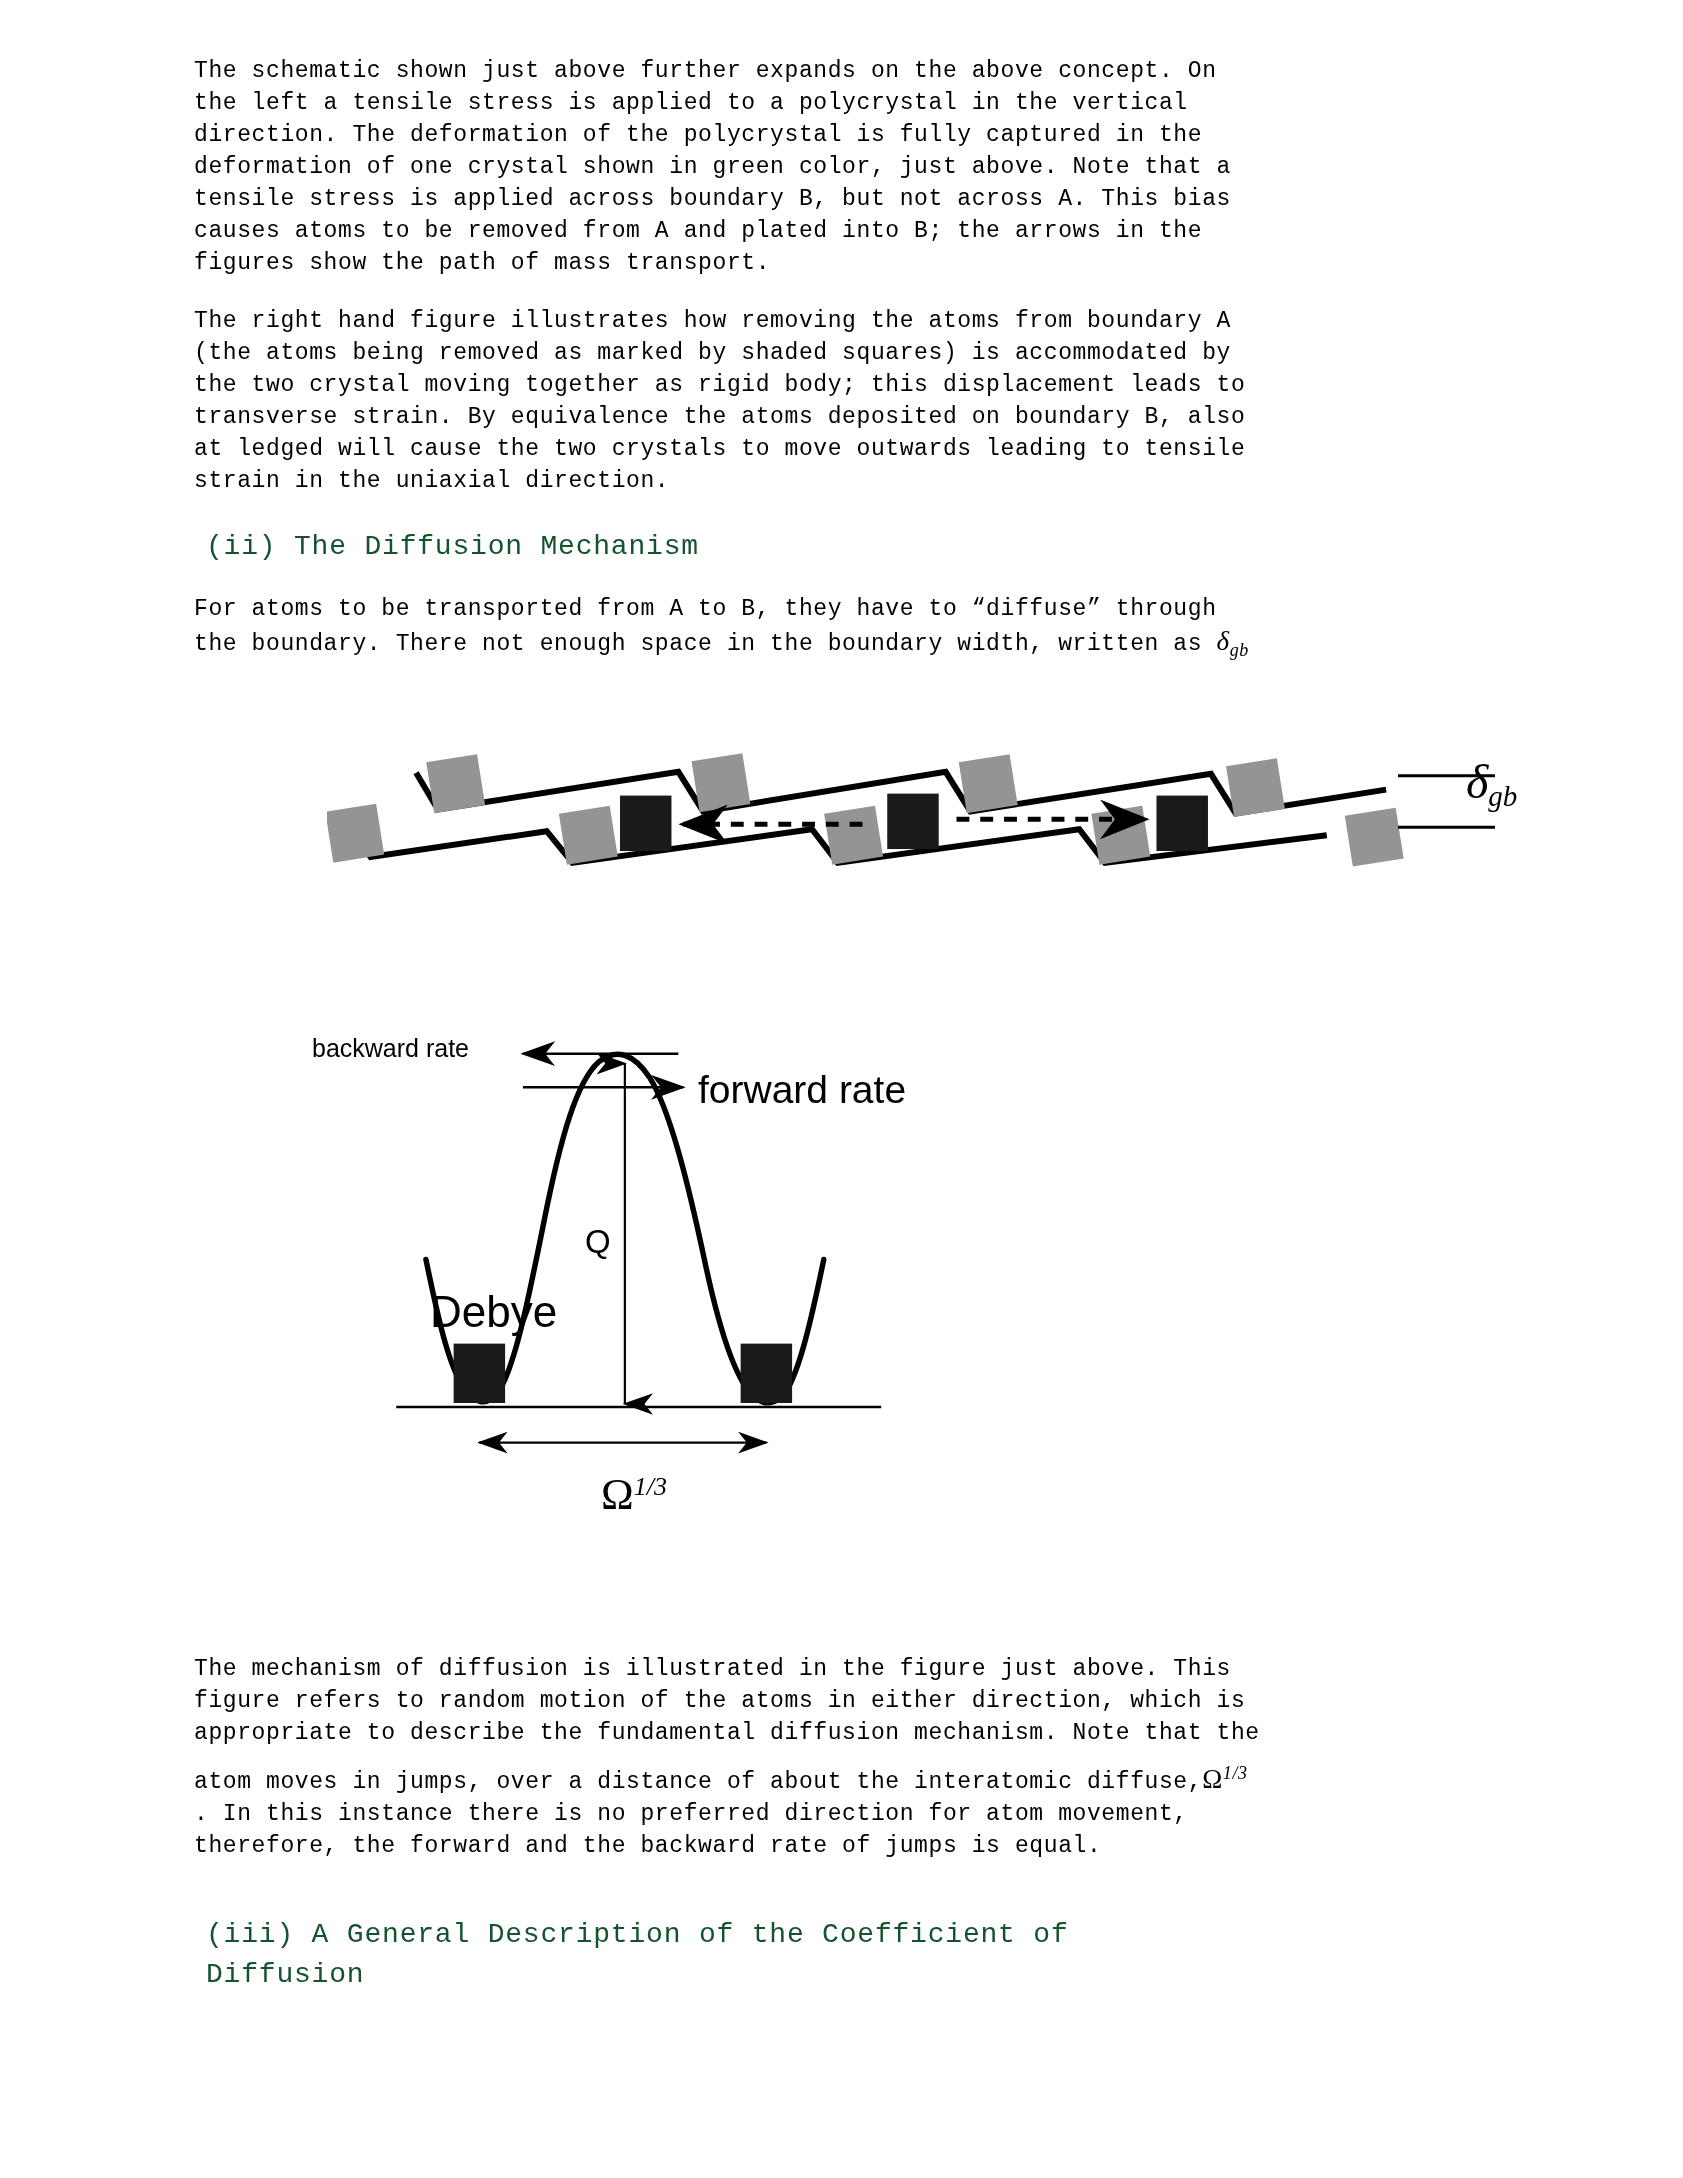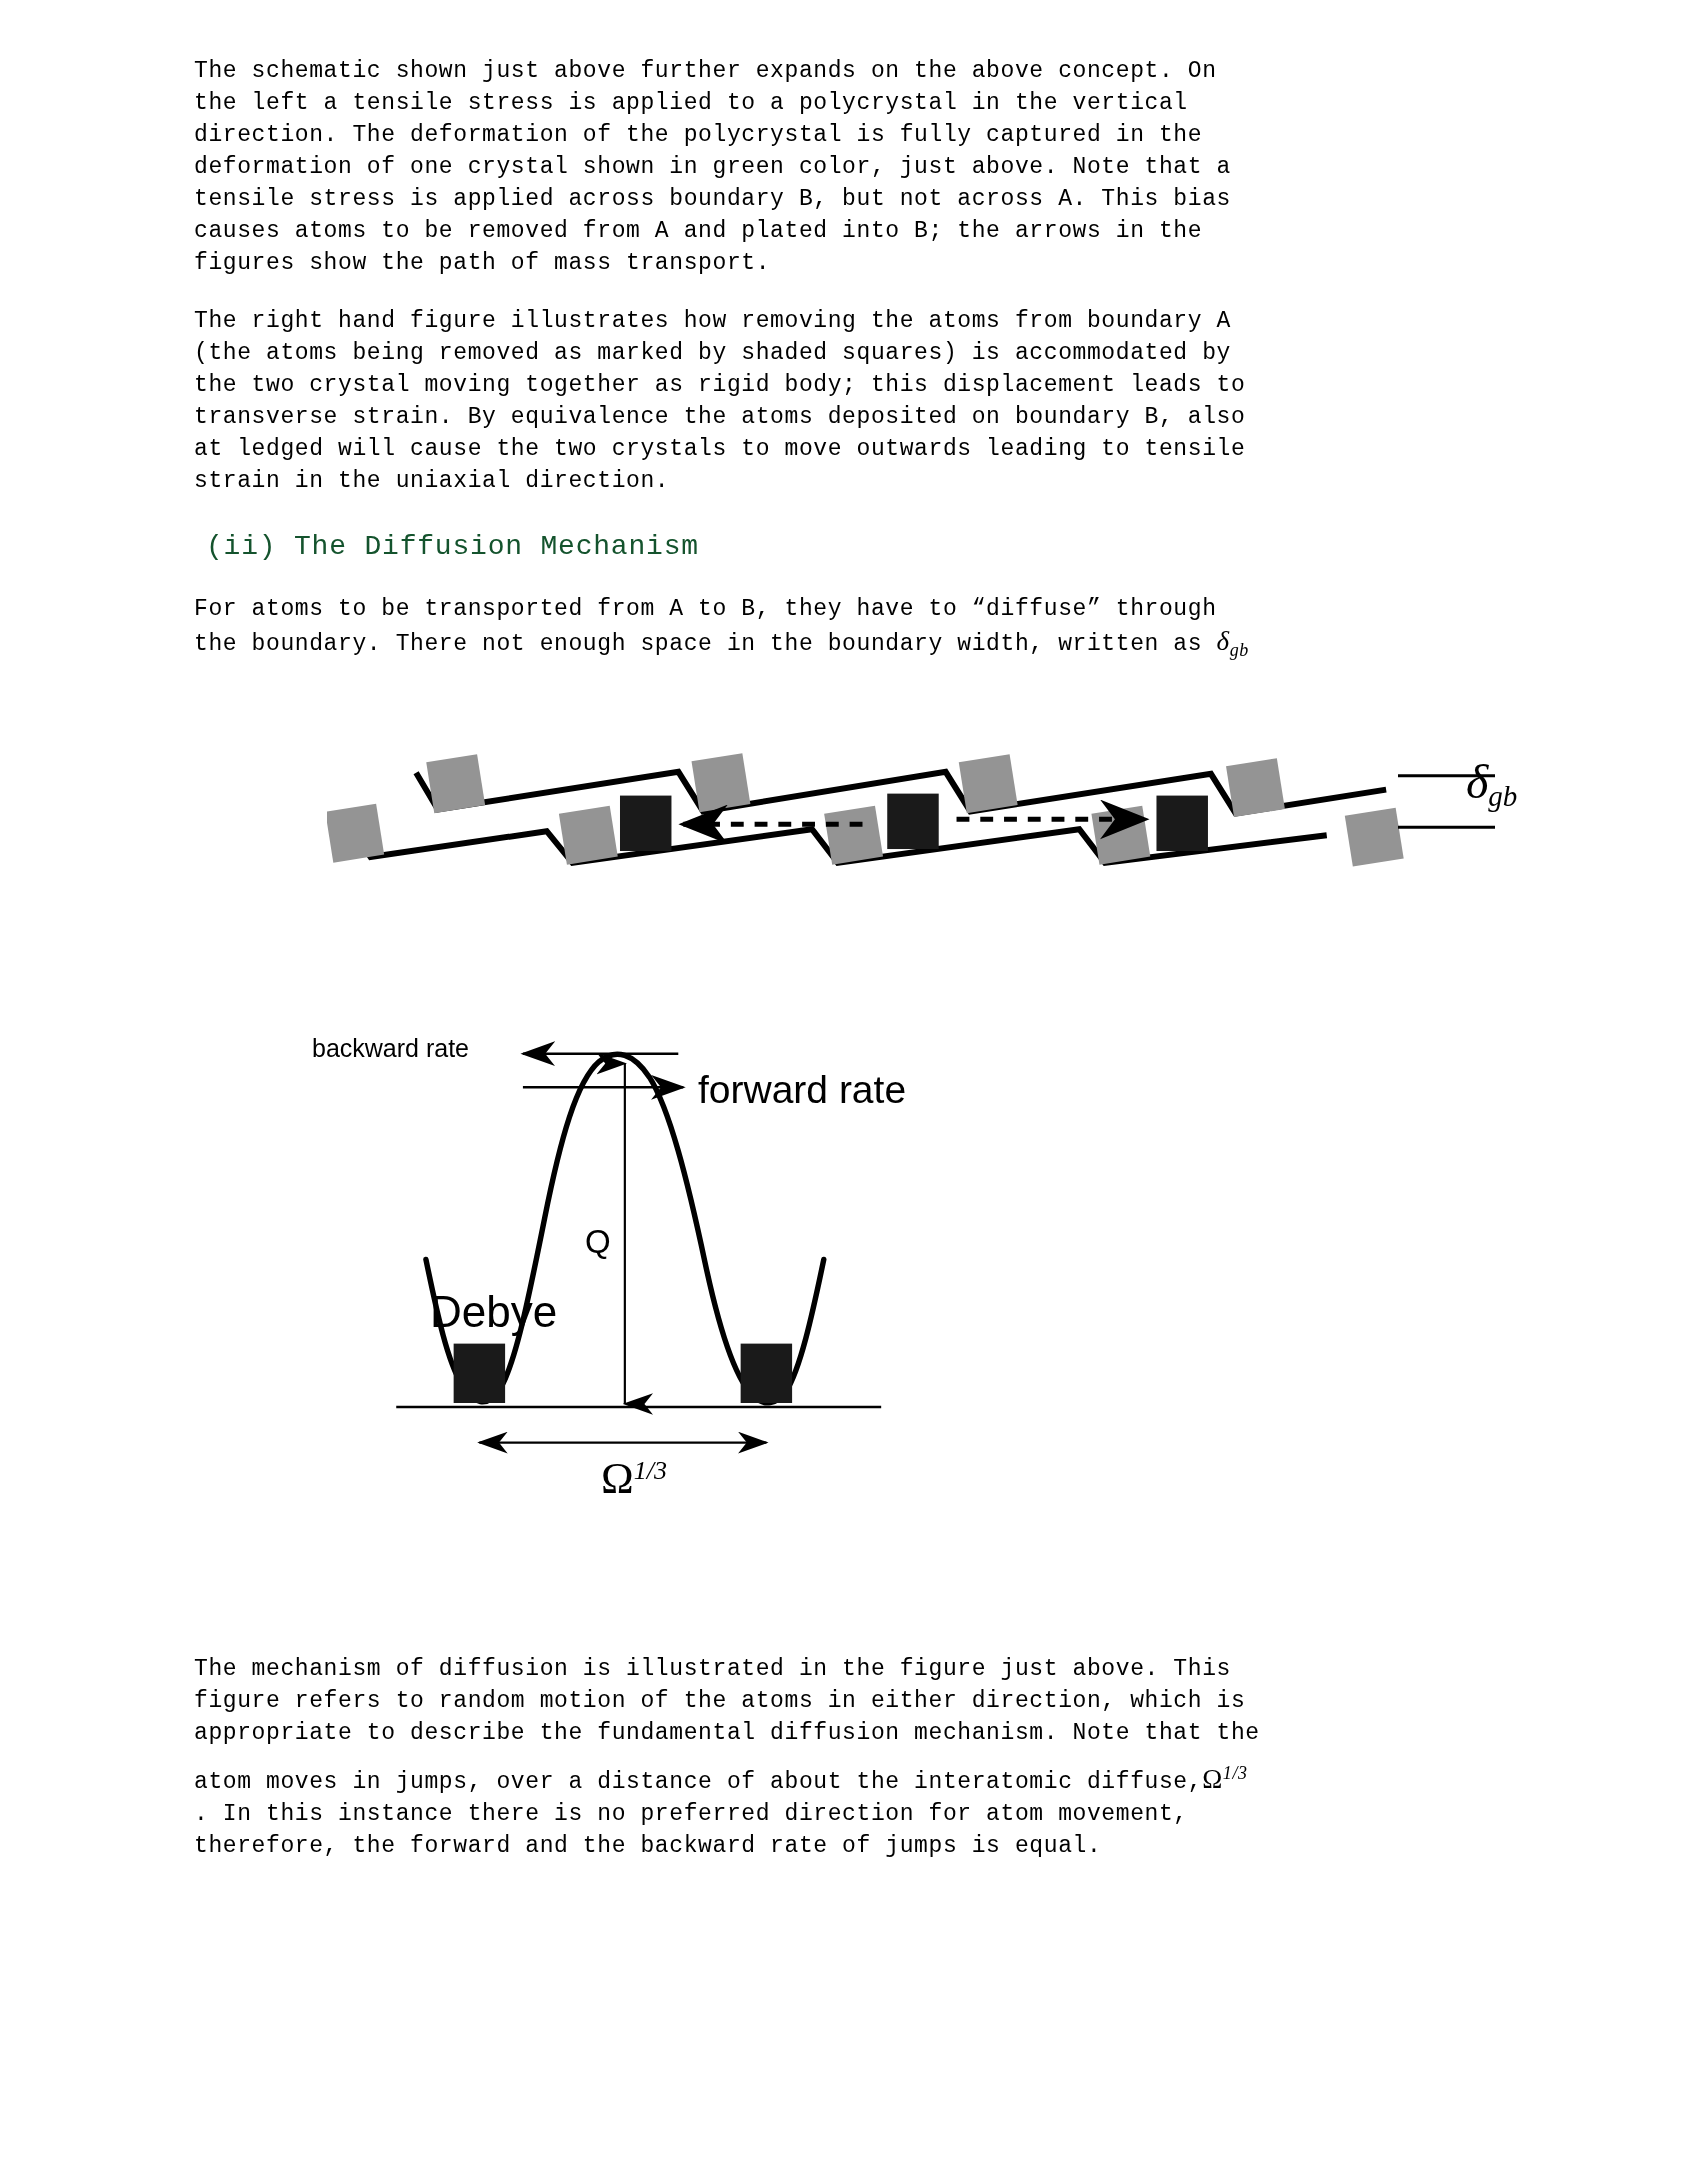--- a/index.html
+++ b/index.html
@@ -238,33 +238,35 @@
 
       <g stroke="#000" stroke-width="2.2" fill="none" marker-start="url(#thinArrowL)" marker-end="url(#thinArrowR)">
         <line x1="84" y1="427" x2="374" y2="427"></line>
       </g>
     </svg>
 
     <div class="lbl-sans" style="position:absolute; left:-84px; top:14px; font-size:25px; white-space:nowrap;">backward rate</div>
     <div class="lbl-sans" style="position:absolute; left:302px; top:48px; font-size:39px; white-space:nowrap;">forward rate</div>
     <div class="lbl-sans" style="position:absolute; left:189px; top:203px; font-size:33px;">Q</div>
     <div class="lbl-sans" style="position:absolute; left:34px; top:267px; font-size:44px;">Debye</div>
-    <div style="position:absolute; left:205px; top:433px; white-space:nowrap;">
+    <div style="position:absolute; left:205px; top:449px; white-space:nowrap;">
       <span class="lbl-serif" style="font-size:44px;">Ω</span><span class="lbl-serif-i" style="font-size:26px; vertical-align:14px;">1/3</span>
     </div>
   </div>
 
   <div class="content" style="top:1653px;">
 
     <p class="para" style="margin-bottom:0;">The mechanism of diffusion is illustrated in the figure just above. This
 figure refers to random motion of the atoms in either direction, which is
 appropriate to describe the fundamental diffusion mechanism. Note that the</p>
 
     <p class="para" style="margin:8px 0 0 0;"><span>atom moves in jumps, over a distance of about the interatomic diffuse,</span><span class="mathvar-up">Ω</span><span class="sup">1/3</span></p>
 
     <p class="para" style="margin-top:0;">. In this instance there is no preferred direction for atom movement,
 therefore, the forward and the backward rate of jumps is equal.</p>
 
+    <h2 class="heading" style="margin-top:53px;">(iii) A General Description of the Coefficient of
+Diffusion</h2>
 
   </div>
 
 </div>
 
 
 </body></html>

